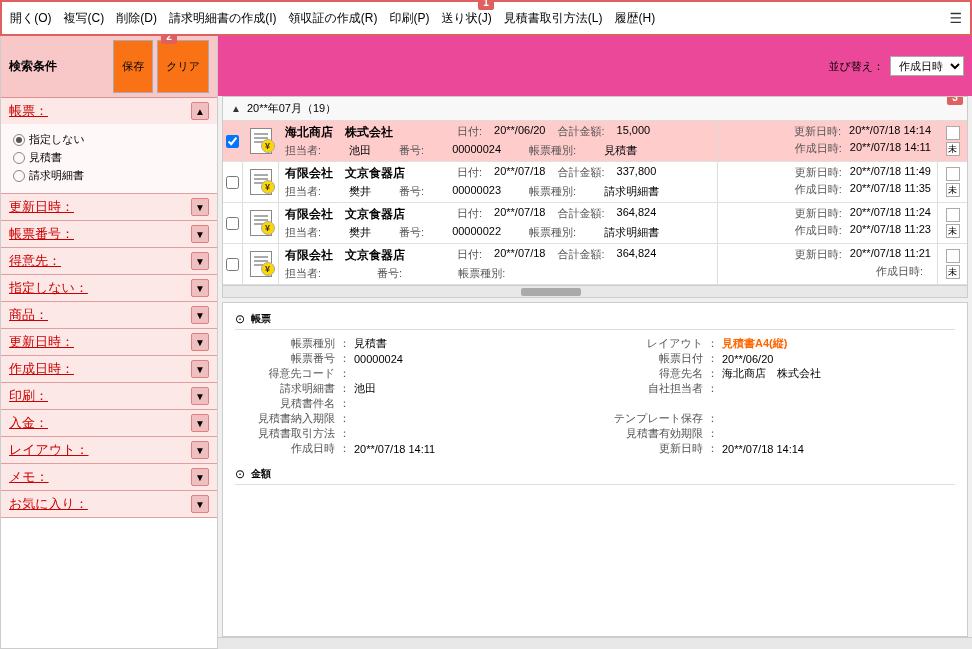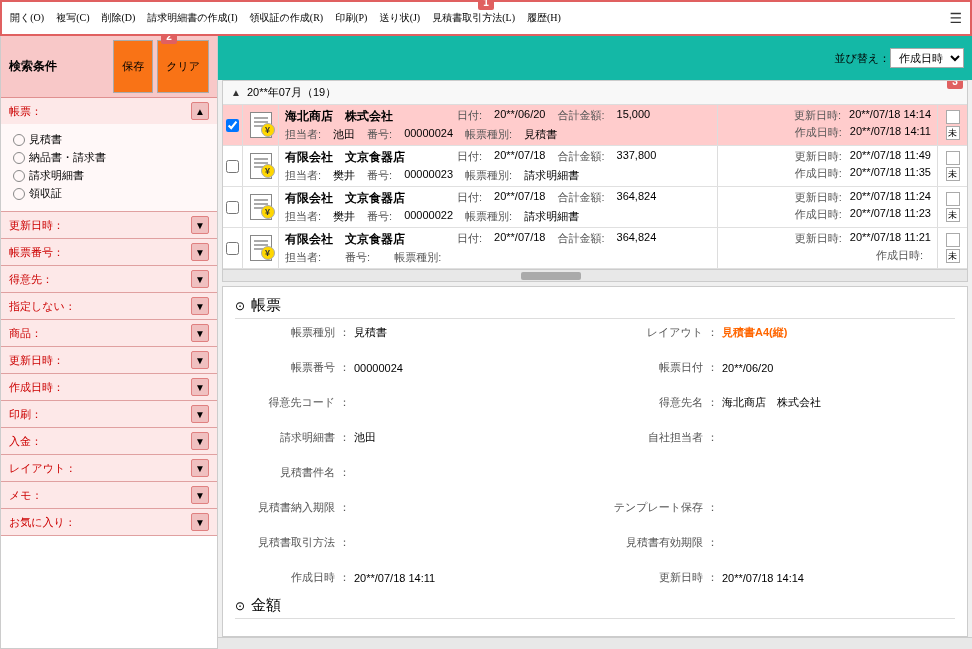--- a/index.html
+++ b/index.html
@@ -12,80 +12,80 @@
     .content-area { display: flex; flex: 1; overflow: hidden; }
 
     
     .sidebar { width: 218px; background: #fff; border: 1px solid #ccc; border-top: none; overflow-y: auto; flex-shrink: 0; }
     .sidebar-header { background: #f8c8c8; border-bottom: 1px solid #e09090; padding: 4px 8px; display: flex; align-items: center; justify-content: space-between; position: relative; }
     .sidebar-badge { position: absolute; top: -8px; right: 40px; background: #e06060; color: white; font-size: 10px; font-weight: bold; width: 16px; height: 16px; display: flex; align-items: center; justify-content: center; border-radius: 2px; }
     .sidebar-title { font-weight: bold; font-size: 12px; }
     .sidebar-btn { background: #f97316; border: 1px solid #aaa; padding: 18px 8px; cursor: pointer; font-size: 11px; text-align: center; }
     .sidebar-section { border-bottom: 1px solid #e0a0a0; }
     .sidebar-section-header { background: #fde8e8; padding: 4px 8px; display: flex; align-items: center; justify-content: space-between; cursor: pointer; }
-    .sidebar-section-header span { color: #c00; font-size: 11px; }
+    .sidebar-section-header span { color: #c00; font-size: 13px; text-decoration: underline; }
     .sidebar-section-content { padding: 4px 8px 6px 12px; background: #fff8f8; }
     .radio-group { display: flex; flex-direction: column; gap: 3px; padding: 4px 0; }
     .radio-item { display: flex; align-items: center; gap: 4px; cursor: pointer; }
     .radio-dot { width: 12px; height: 12px; border: 1px solid #888; border-radius: 50%; display: inline-block; position: relative; }
     .radio-dot.selected::after { content: ''; width: 6px; height: 6px; background: #555; border-radius: 50%; position: absolute; top: 2px; left: 2px; }
     .collapse-btn { width: 18px; height: 18px; background: #f0c0c0; border: 1px solid #e08080; cursor: pointer; display: flex; align-items: center; justify-content: center; font-size: 10px; border-radius: 2px; }
 
     
     .main-panel { flex: 1; display: flex; flex-direction: column; overflow: hidden; background: #f0f0f0; }
-    .sort-bar { background: #14b8a6; padding: 12px 8px; display: flex; align-items: center; justify-content: flex-end; }
+    .sort-bar { background: #ec4899; padding: 20px 8px; display: flex; align-items: center; justify-content: flex-end; gap: 6px; }
     .sort-select { border: 1px solid #aaa; padding: 2px 4px; font-size: 11px; background: #fff; }
 
     
     .list-panel { background: #fff; margin: 0 4px; border: 1px solid #ccc; overflow: hidden; position: relative; }
     .list-panel-badge { position: absolute; top: -8px; right: 4px; background: #e06060; color: white; font-size: 10px; font-weight: bold; width: 16px; height: 16px; display: flex; align-items: center; justify-content: center; border-radius: 2px; z-index: 10; }
     .month-header { padding: 4px 8px; display: flex; align-items: center; gap: 6px; background: #f8f8f8; border-bottom: 1px solid #ddd; }
     .month-triangle { color: #333; font-size: 10px; }
 
     
     .list-item { border-bottom: 1px solid #e0e0e0; display: flex; align-items: stretch; cursor: pointer; }
     .list-item.selected { background: #ffcccc; }
     .list-item .checkbox-col { width: 20px; display: flex; align-items: center; justify-content: center; border-right: 1px solid #ddd; }
     .list-item .icon-col { width: 36px; display: flex; align-items: center; justify-content: center; border-right: 1px solid #ddd; }
     .list-item .doc-icon { width: 28px; height: 28px; position: relative; }
     .doc-icon-paper { width: 22px; height: 26px; background: #fff; border: 1px solid #888; position: absolute; top: 1px; left: 3px; }
     .doc-icon-yen { position: absolute; bottom: 2px; right: 0; background: #ffd700; color: #333; font-size: 9px; font-weight: bold; width: 14px; height: 14px; border-radius: 50%; display: flex; align-items: center; justify-content: center; border: 1px solid #aaa; }
     .list-item .info-col { flex: 1; padding: 3px 6px; }
     .info-row1 { display: flex; gap: 12px; margin-bottom: 2px; }
-    .info-row2 { display: flex; gap: 12px; }
+    .info-row2 { display: flex; gap: 28px; }
     .company-name { font-weight: bold; color: #000; font-size: 12px; min-width: 160px; }
     .info-label { color: #555; }
     .info-value { color: #000; }
     .list-item .right-col { width: 220px; padding: 3px 6px; border-left: 1px solid #ddd; }
     .right-row1 { display: flex; gap: 8px; margin-bottom: 2px; justify-content: flex-end; }
     .right-row2 { display: flex; gap: 8px; justify-content: flex-end; }
     .list-item .flag-col { width: 30px; border-left: 1px solid #ddd; display: flex; flex-direction: column; align-items: center; justify-content: center; gap: 2px; }
     .flag-box { width: 14px; height: 14px; border: 1px solid #aaa; background: #fff; }
 
     
     .list-scrollbar { height: 12px; background: #e8e8e8; border-top: 1px solid #ccc; display: flex; align-items: center; }
     .scroll-thumb { width: 60px; height: 8px; background: #aaa; border-radius: 2px; margin-left: 40%; }
 
     
     .detail-panel { background: #fff; margin: 4px 4px 0 4px; border: 1px solid #ccc; overflow-y: auto; flex: 1; padding: 6px 12px; }
     .detail-section { margin-bottom: 8px; }
     .detail-section-header { display: flex; align-items: center; gap: 6px; padding: 3px 0; border-bottom: 1px solid #ddd; margin-bottom: 6px; }
-    .detail-section-title { font-weight: normal; font-size: 15px; }
-    .detail-grid { display: grid; grid-template-columns: 1fr 1fr; gap: 20px 16px; }
+    .detail-section-title { font-weight: bold; font-size: 10px; }
+    .detail-grid { display: grid; grid-template-columns: 1fr 1fr; gap: 0 16px; }
     .detail-row { display: flex; align-items: center; gap: 4px; }
     .detail-key { color: #555; min-width: 100px; text-align: right; white-space: nowrap; }
     .detail-colon { color: #555; }
     .detail-val { color: #000; }
     .detail-val.orange { color: #ff6600; font-weight: bold; }
 
     
     .bottom-scroll { height: 12px; background: #e8e8e8; border-top: 1px solid #ccc; }
 
     
-    .toolbar-btn { color: #000; text-decoration: none; cursor: pointer; white-space: nowrap; font-size: 10px; font-family: Liberation Serif, serif; }
+    .toolbar-btn { color: #000; text-decoration: none; cursor: pointer; white-space: nowrap; font-size: 12px; }
     .toolbar-menu-icon { margin-left: auto; font-size: 14px; cursor: pointer; color: #333; }
   </style>
 </head>
 <body>
 
 <div class="main-container">
 
   <div class="toolbar">
     <div class="toolbar-badge">1</div>
     <span class="toolbar-btn">開く(O)</span>
@@ -113,34 +113,30 @@
       </div>
 
       <div class="sidebar-section">
         <div class="sidebar-section-header">
           <span>帳票：</span>
           <div class="collapse-btn">▲</div>
         </div>
         <div class="sidebar-section-content">
           <div class="radio-group">
             <label class="radio-item">
+              <span class="radio-dot selected"></span>
+              <span>指定しない</span>
+            </label>
+            <label class="radio-item">
               <span class="radio-dot"></span>
               <span>見積書</span>
             </label>
             <label class="radio-item">
               <span class="radio-dot"></span>
-              <span>納品書・請求書</span>
-            </label>
-            <label class="radio-item">
-              <span class="radio-dot"></span>
               <span>請求明細書</span>
-            </label>
-            <label class="radio-item">
-              <span class="radio-dot"></span>
-              <span>領収証</span>
             </label>
           </div>
         </div>
       </div>
 
       <div id="collapsed-sections">
           <div class="sidebar-section">
     <div class="sidebar-section-header">
       <span>更新日時：</span>
       <div class="collapse-btn">▼</div>

